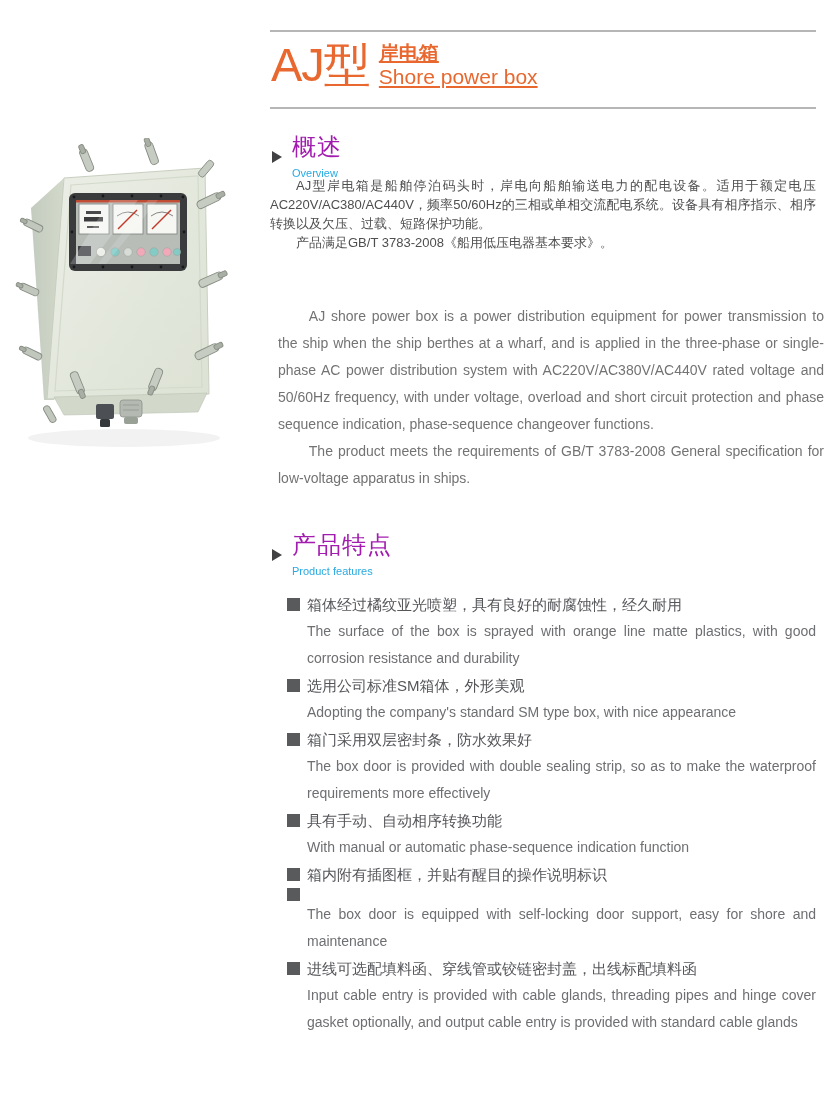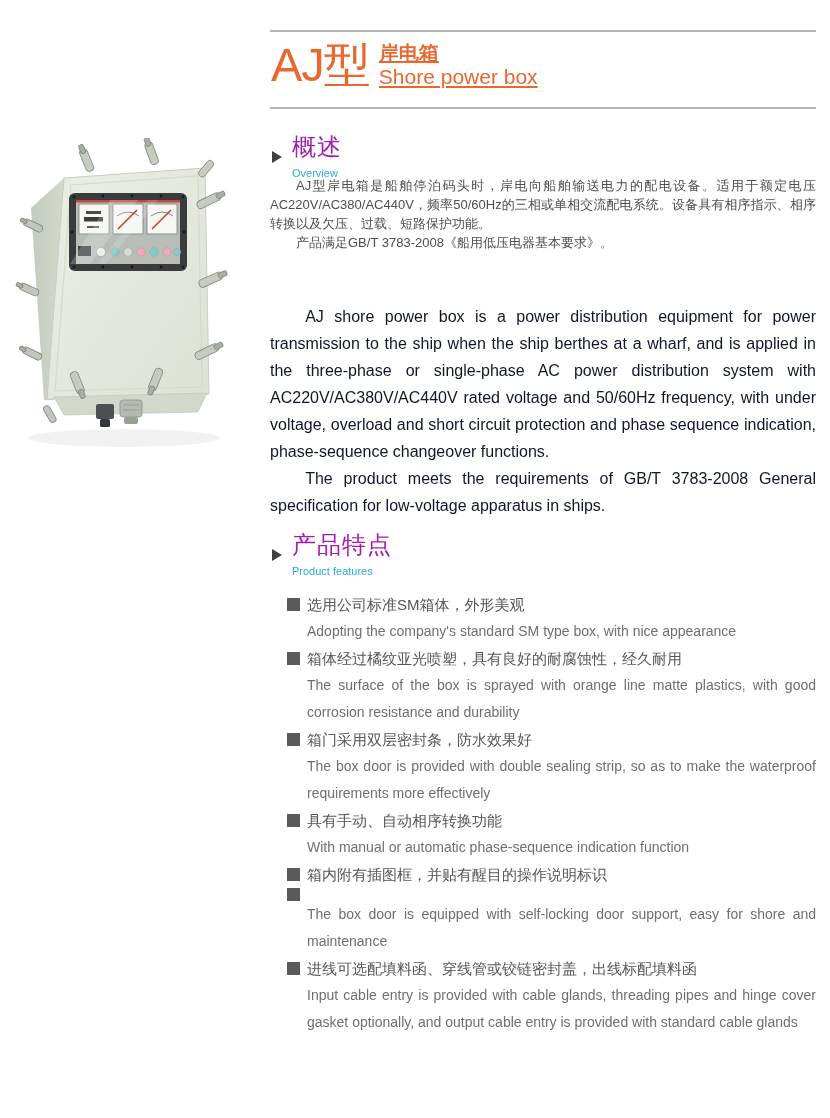--- a/index.html
+++ b/index.html
@@ -25,22 +25,22 @@
   #features-head{top:528px;}
   .tri{position:absolute;left:1px;top:21px;width:0;height:0;
        border-left:10px solid #414042;border-top:6px solid transparent;border-bottom:6px solid transparent;}
   .sec-cn{margin-left:21px;font-size:24px;line-height:34px;color:#a21caf;letter-spacing:1px;}
   .sec-en{margin-left:21px;font-size:11px;line-height:19px;color:#29abe2;}
 
   
   .cn-paras{position:absolute;left:270px;top:176px;width:546px;
             font-size:13px;line-height:19px;color:#4e4e50;text-align:justify;}
   .cn-paras p{margin:0;text-indent:2em;}
-  .en-paras{position:absolute;left:270px;top:303px;width:546px;
-            font-size:16px;line-height:27px;color:#0f172a;text-align:justify;}
+  .en-paras{position:absolute;left:278px;top:303px;width:546px;
+            font-size:14px;line-height:27px;color:#737373;text-align:justify;}
   .en-paras p{margin:0;text-indent:2.2em;}
 
   
   .features-list{position:absolute;left:287px;top:591px;width:529px;}
   .feature-cn{display:flex;align-items:center;font-size:15px;line-height:27px;color:#55565a;}
   .sq{flex:0 0 auto;width:13px;height:13px;background:#595a5c;margin-right:7px;}
   .feature-en{margin-left:20px;font-size:14px;line-height:27px;color:#6e6f72;text-align:justify;}
 
   
   .photo-wrap{position:absolute;left:6px;top:138px;width:234px;height:330px;}
@@ -216,34 +216,34 @@
 <div class="section-head" id="features-head">
   <span class="tri"></span>
   <div class="sec-cn">产品特点</div>
   <div class="sec-en">Product features</div>
 </div>
 
 <div class="features-list">
   <div class="feature">
     <div class="feature-cn">
         <span class="sq"></span>
+        <span>箱体经过橘纹亚光喷塑，具有良好的耐腐蚀性，经久耐用</span>
+      </div>
+    <div class="feature-en">The surface of the box is sprayed with orange line matte plastics, with good corrosion resistance and durability</div>
+  </div>
+  <div class="feature">
+    <div class="feature-cn">
+        <span class="sq"></span>
         <span>选用公司标准SM箱体，外形美观</span>
       </div>
     <div class="feature-en">Adopting the company's standard SM type box, with nice appearance</div>
   </div>
   <div class="feature">
     <div class="feature-cn">
         <span class="sq"></span>
-        <span>箱体经过橘纹亚光喷塑，具有良好的耐腐蚀性，经久耐用</span>
-      </div>
-    <div class="feature-en">The surface of the box is sprayed with orange line matte plastics, with good corrosion resistance and durability</div>
-  </div>
-  <div class="feature">
-    <div class="feature-cn">
-        <span class="sq"></span>
         <span>箱门采用双层密封条，防水效果好</span>
       </div>
     <div class="feature-en">The box door is provided with double sealing strip, so as to make the waterproof requirements more effectively</div>
   </div>
   <div class="feature">
     <div class="feature-cn">
         <span class="sq"></span>
         <span>具有手动、自动相序转换功能</span>
       </div>
     <div class="feature-en">With manual or automatic phase-sequence indication function</div>

